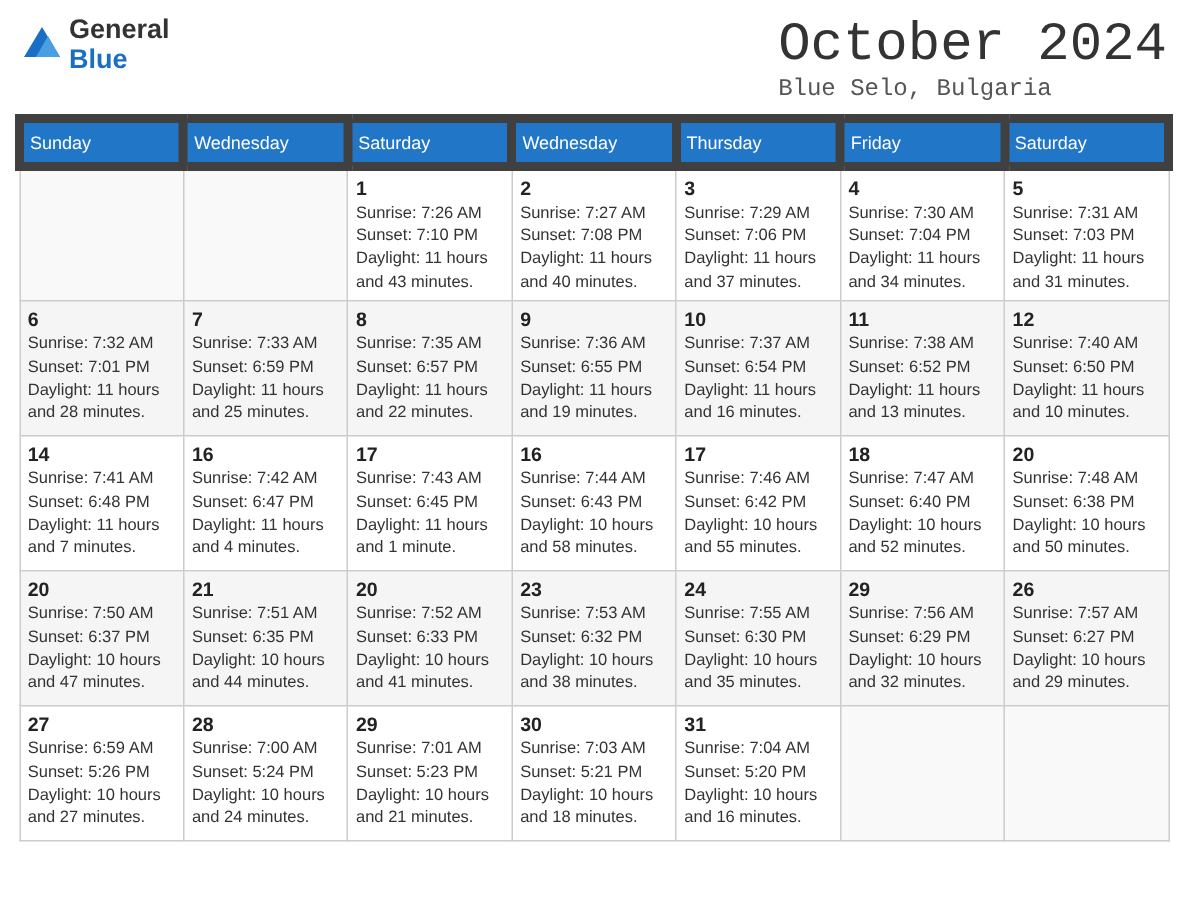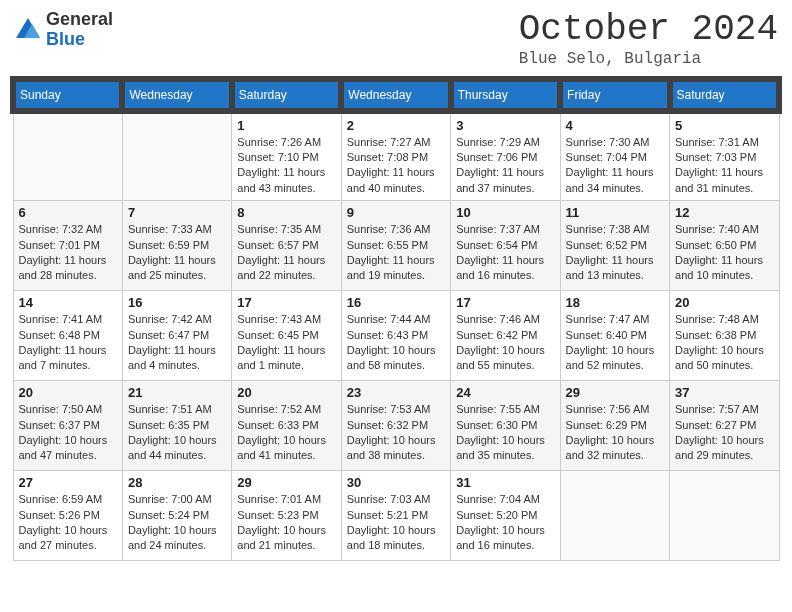--- a/index.html
+++ b/index.html
@@ -234,21 +234,21 @@
         </td>
         <td>
           <span class="day-number">24</span>
           <div class="cell-info">Sunrise: 7:55 AM<br>Sunset: 6:30 PM<br>Daylight: 10 hours and 35 minutes.</div>
         </td>
         <td>
           <span class="day-number">29</span>
           <div class="cell-info">Sunrise: 7:56 AM<br>Sunset: 6:29 PM<br>Daylight: 10 hours and 32 minutes.</div>
         </td>
         <td>
-          <span class="day-number">37</span>
+          <span class="day-number">26</span>
           <div class="cell-info">Sunrise: 7:57 AM<br>Sunset: 6:27 PM<br>Daylight: 10 hours and 29 minutes.</div>
         </td>
       </tr>
       <tr class="odd-row">
         <td>
           <span class="day-number">27</span>
           <div class="cell-info">Sunrise: 6:59 AM<br>Sunset: 5:26 PM<br>Daylight: 10 hours and 27 minutes.</div>
         </td>
         <td>
           <span class="day-number">28</span>

